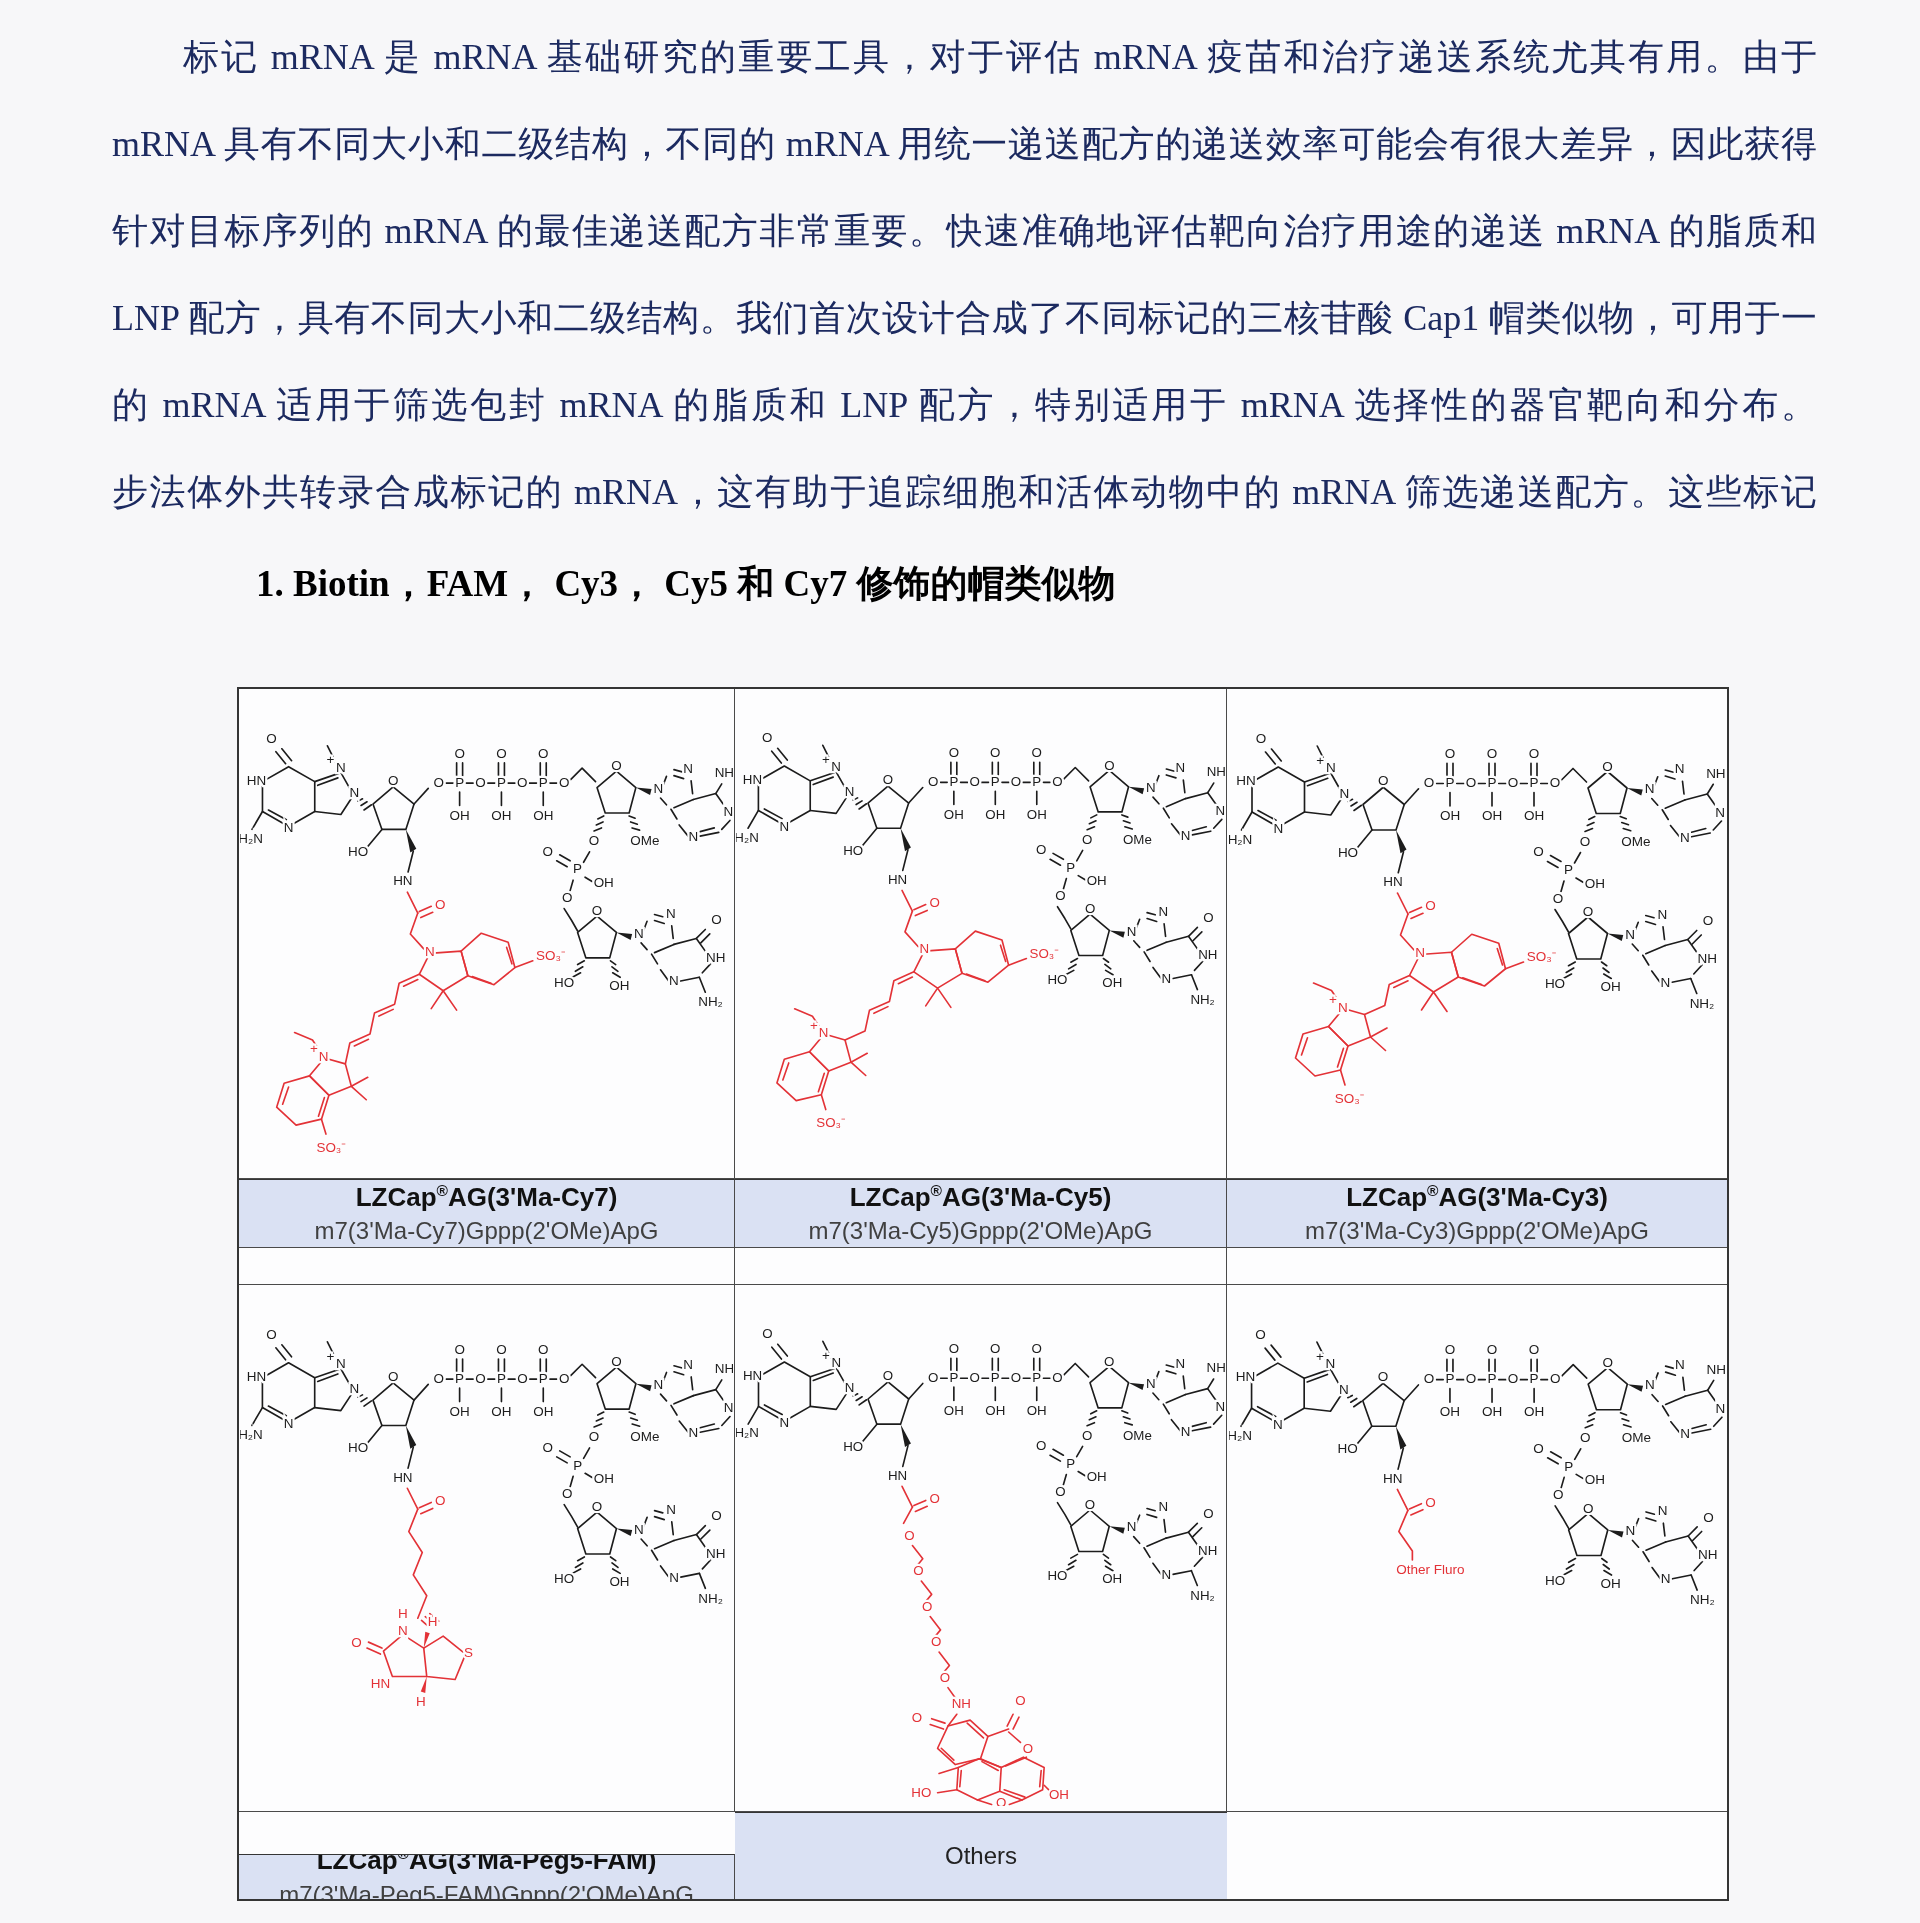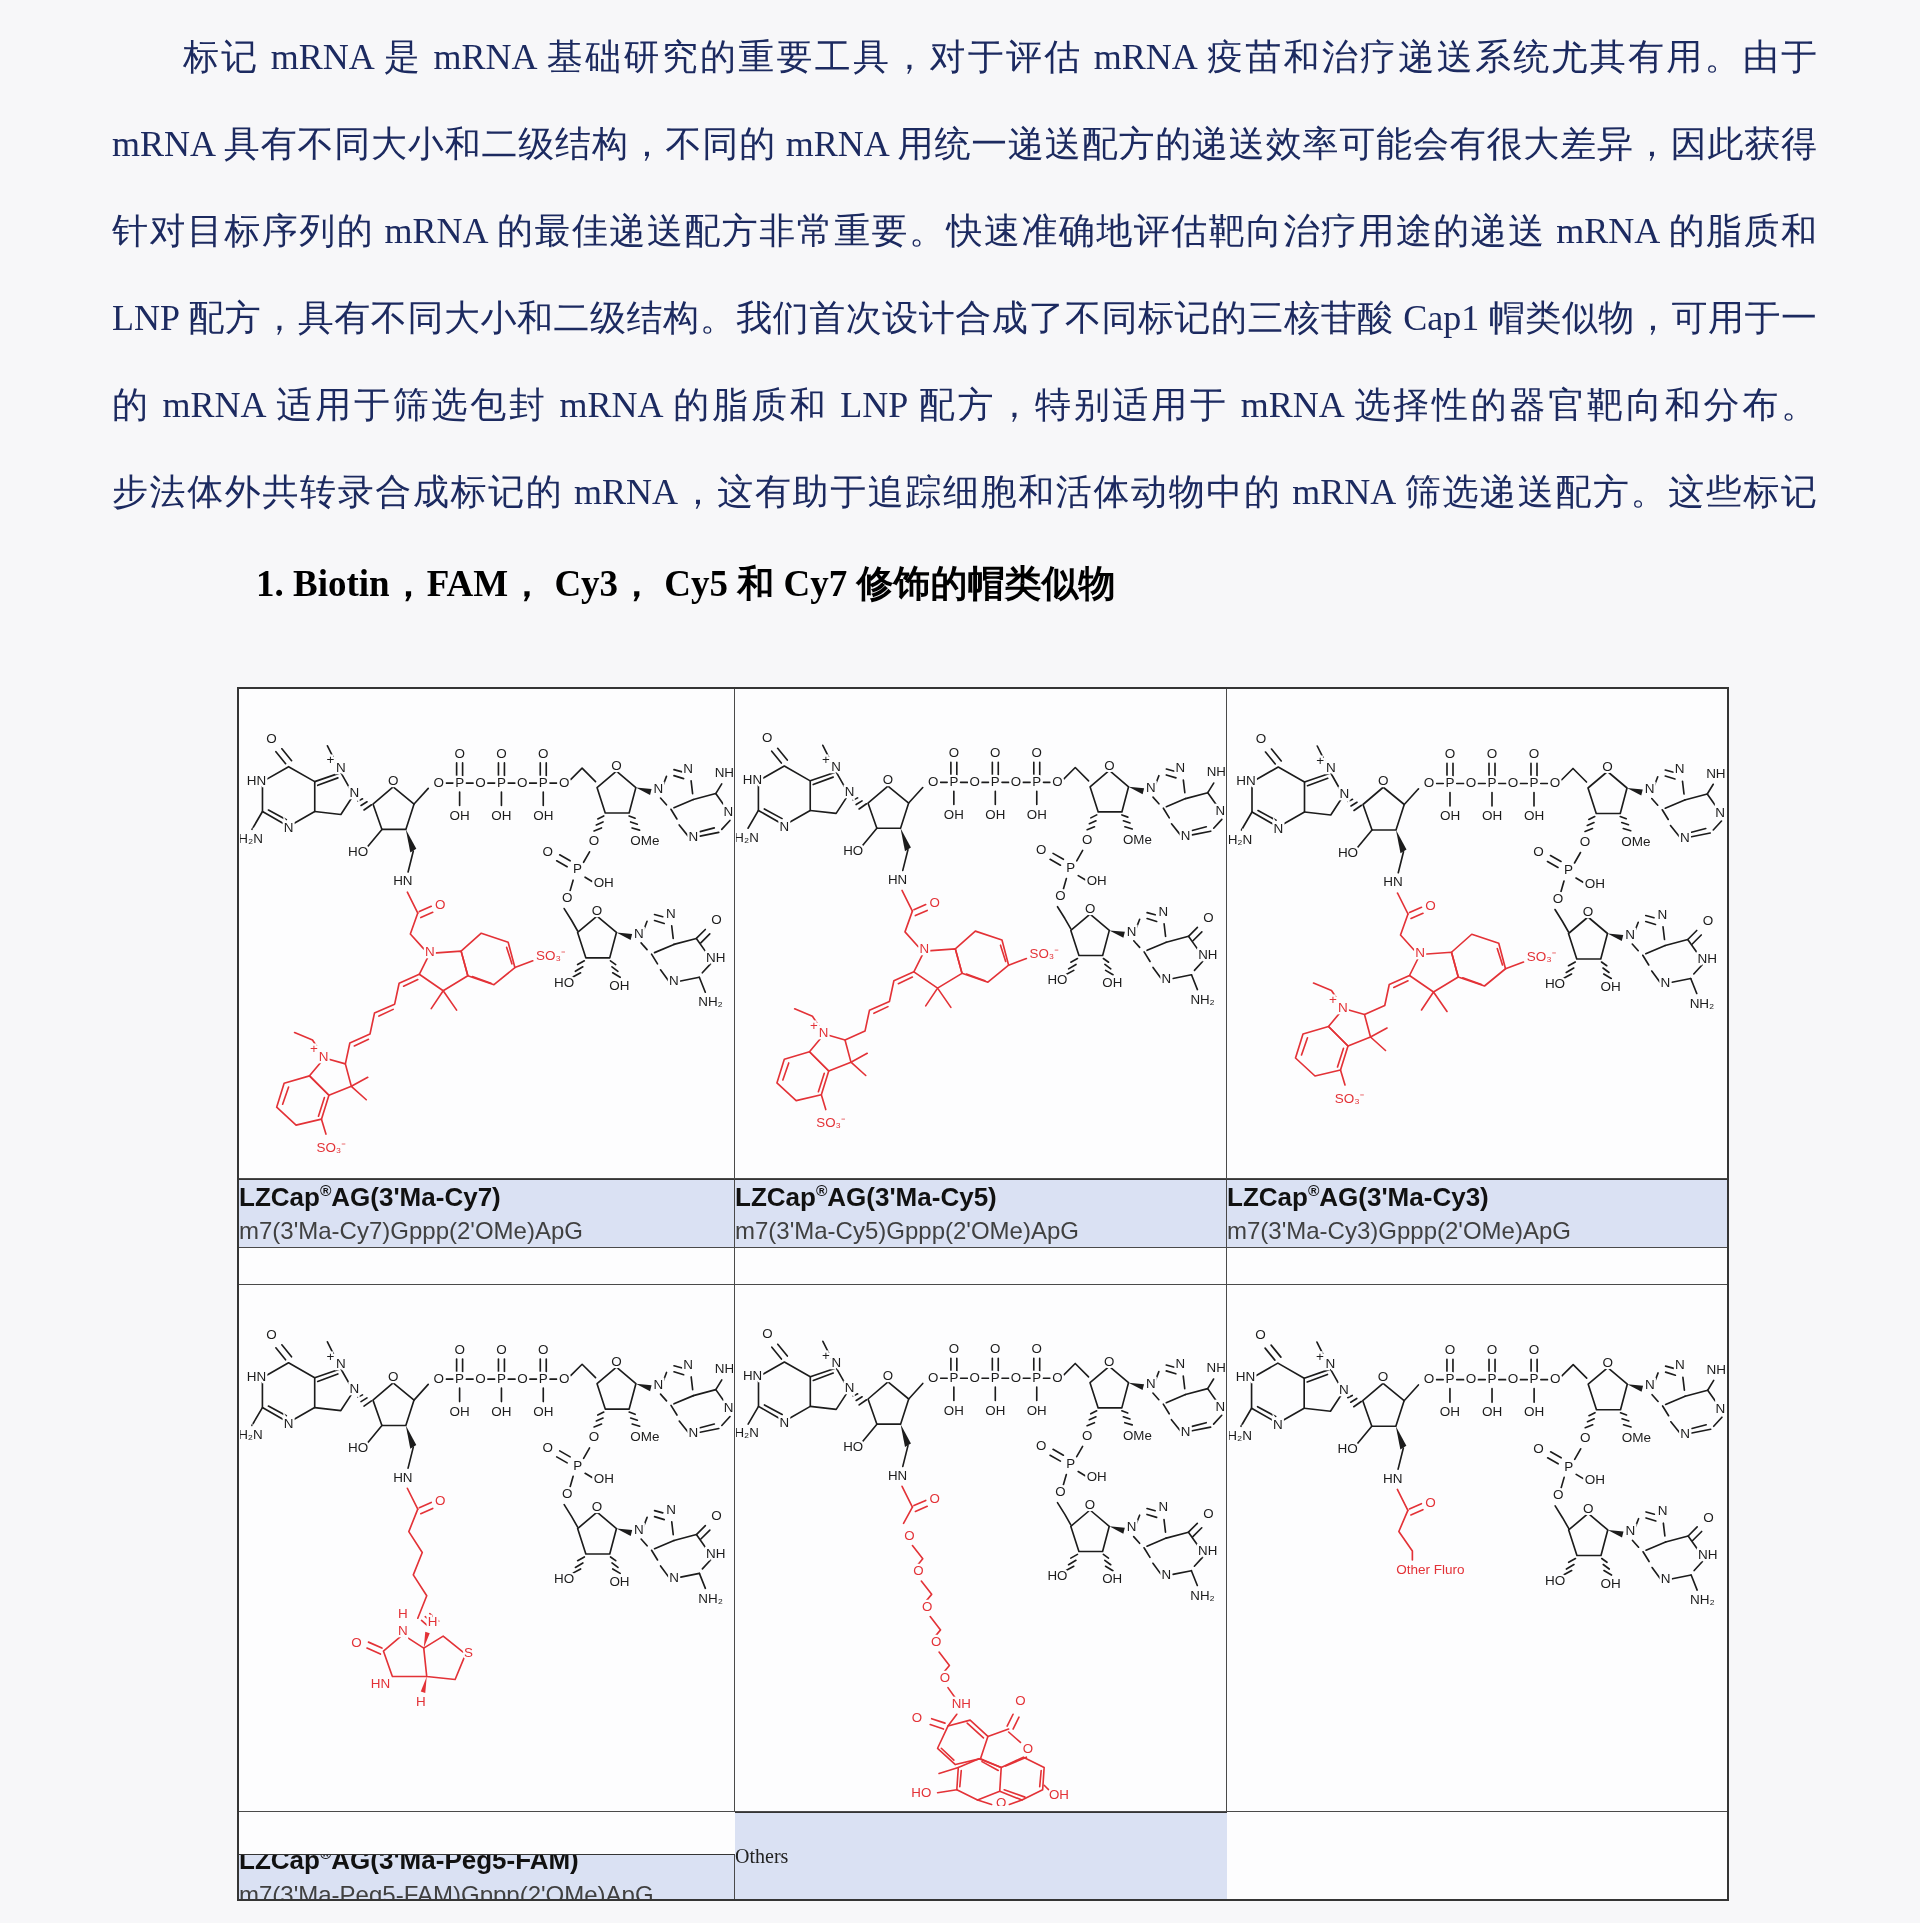--- a/index.html
+++ b/index.html
@@ -15,26 +15,26 @@
            font-weight:bold;font-family:"Liberation Serif",serif;}
   
   .captable{position:absolute;left:237px;top:687px;width:1492px;height:1214px;
             border:2.3px solid #353535;box-sizing:border-box;background:#fdfdfe;
             display:grid;grid-template-columns:496px 492px 1fr;
             grid-template-rows:490px 69px 37px 527px 1fr;}
   .cell{border-right:1.5px solid #4a4a4a;border-bottom:1.5px solid #4a4a4a;
         box-sizing:border-box;background:#fdfdfe;overflow:hidden;position:relative;}
   .cell.lastcol{border-right:none;}
   .cell.lastrow{border-bottom:none;}
-  .band{background:#dae1f3;display:flex;flex-direction:column;
+  .band{background:#dae1f3;display:flex;flex-direction:column;align-items:center;
         justify-content:center;font-family:"Liberation Sans",sans-serif;color:#111;}
   .band .nm{font-size:26px;font-weight:bold;letter-spacing:0px;}
   .band .nm sup{font-size:15.5px;}
   .band .fm{font-size:24px;margin-top:4.6px;color:#404040;font-weight:normal;}
-  .band .single{font-size:20px;color:#222;font-family:Liberation Serif, serif;}
+  .band .single{font-size:24px;color:#222;}
   .structwrap{width:100%;height:100%;display:flex;align-items:flex-start;justify-content:center;}
   svg.mol{display:block;margin-top:3.1px;}
   
   .bk{stroke:#1c1c1c;stroke-width:2.2;fill:none;stroke-linecap:round;stroke-linejoin:round;}
   .bkf{fill:#1c1c1c;stroke:none;}
   .rd{stroke:#e33237;stroke-width:2.2;fill:none;stroke-linecap:round;stroke-linejoin:round;}
   .rdf{fill:#e33237;stroke:none;}
   .al{font-family:"Liberation Sans",sans-serif;font-size:18px;text-anchor:middle;
       fill:#1c1c1c;paint-order:stroke;stroke:#fdfdfe;stroke-width:6px;}
   g.redg .al{fill:#e33237;}

